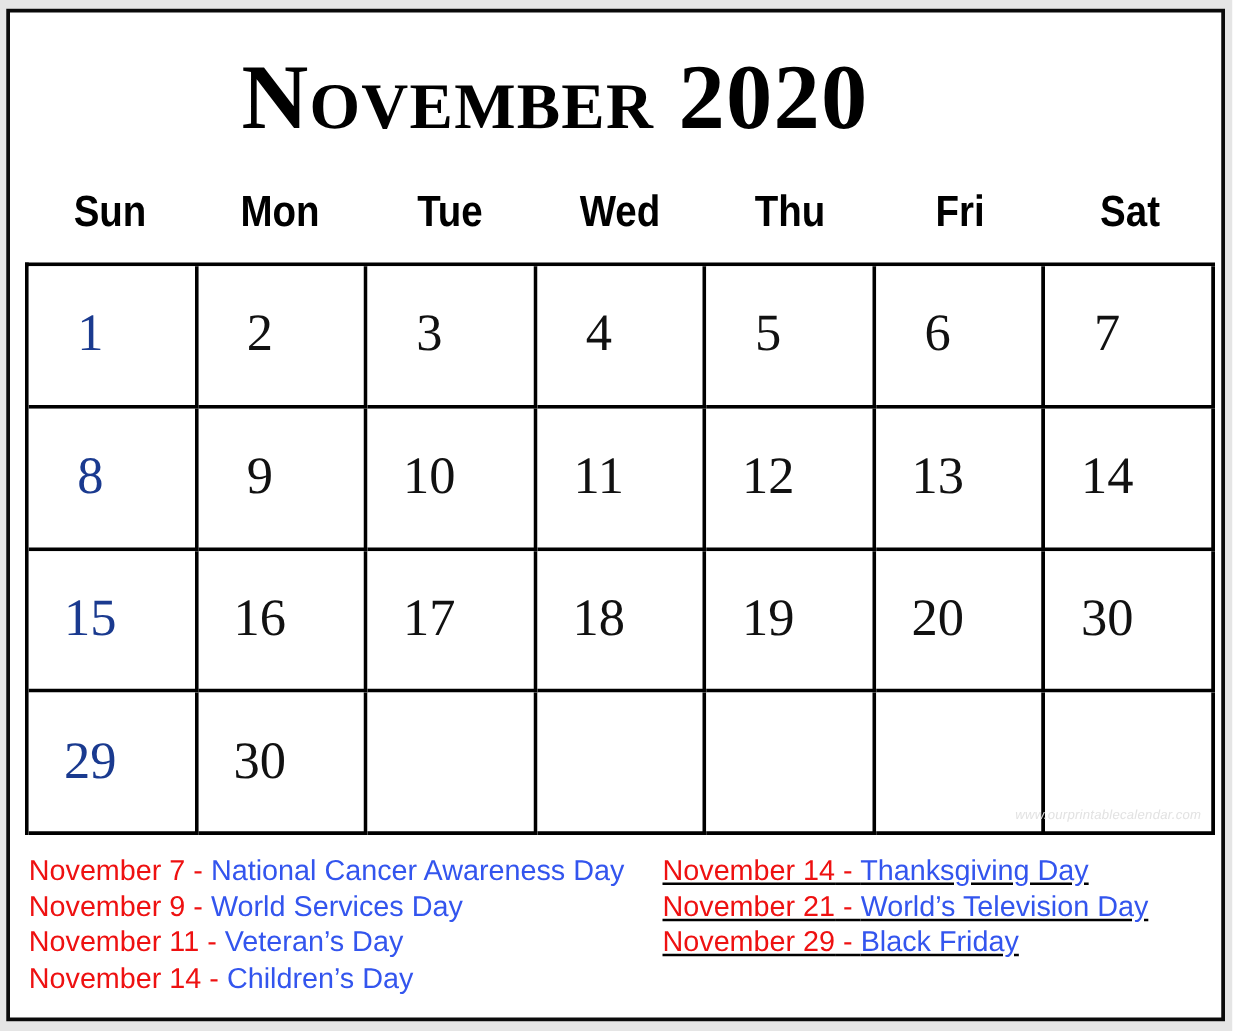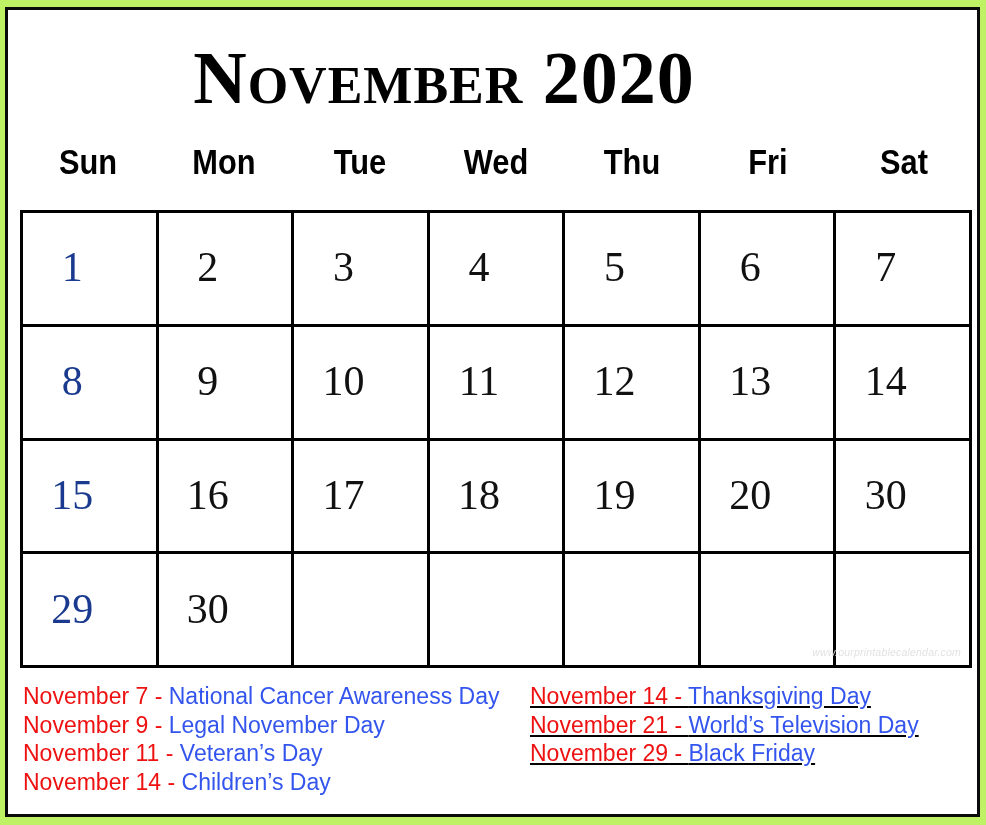--- a/index.html
+++ b/index.html
@@ -12,21 +12,21 @@
     height: 825px;
     font-family: "Liberation Sans", sans-serif;
     overflow: hidden;
   }
 
   #page {
     position: relative;
     width: 986px;
     height: 825px;
     box-sizing: border-box;
-    background: #bef264;
+    background: #e5e5e5;
   }
 
   
   #frame {
     position: absolute;
     left: 5px;
     top: 7px;
     width: 975px;
     height: 810px;
     box-sizing: border-box;
@@ -48,21 +48,21 @@
     letter-spacing: 1px;
     font-variant: small-caps;
     color: #000000;
     white-space: nowrap;
   }
 
   
   #weekdays {
     position: absolute;
     left: 20px;
-    top: 140px;
+    top: 148px;
     width: 952px;
     display: flex;
   }
   .wd {
     flex: 1 1 0;
     text-align: center;
     font-family: "Liberation Sans", sans-serif;
     font-weight: bold;
     font-size: 35px;
     line-height: 44px;
@@ -253,21 +253,21 @@
         <div class="day"></div>
         <div class="day">
           <div class="watermark">www.ourprintablecalendar.com</div>
         </div>
       </div>
     </div>
 
   <div id="holidays">
     <div class="holiday-col left">
         <div class="holiday"><span class="hdate">November 7</span><span class="hsep"> - </span><span class="hname">National Cancer Awareness Day</span></div>
-        <div class="holiday"><span class="hdate">November 9</span><span class="hsep"> - </span><span class="hname">Legal November Day</span></div>
+        <div class="holiday"><span class="hdate">November 9</span><span class="hsep"> - </span><span class="hname">World Services Day</span></div>
         <div class="holiday"><span class="hdate">November 11</span><span class="hsep"> - </span><span class="hname">Veteran’s Day</span></div>
         <div class="holiday"><span class="hdate">November 14</span><span class="hsep"> - </span><span class="hname">Children’s Day</span></div>
       </div>
     <div class="holiday-col right">
         <div class="holiday"><span class="hdate">November 14</span><span class="hsep"> - </span><span class="hname">Thanksgiving Day</span></div>
         <div class="holiday"><span class="hdate">November 21</span><span class="hsep"> - </span><span class="hname">World’s Television Day</span></div>
         <div class="holiday"><span class="hdate">November 29</span><span class="hsep"> - </span><span class="hname">Black Friday</span></div>
       </div>
   </div>
 </div>

